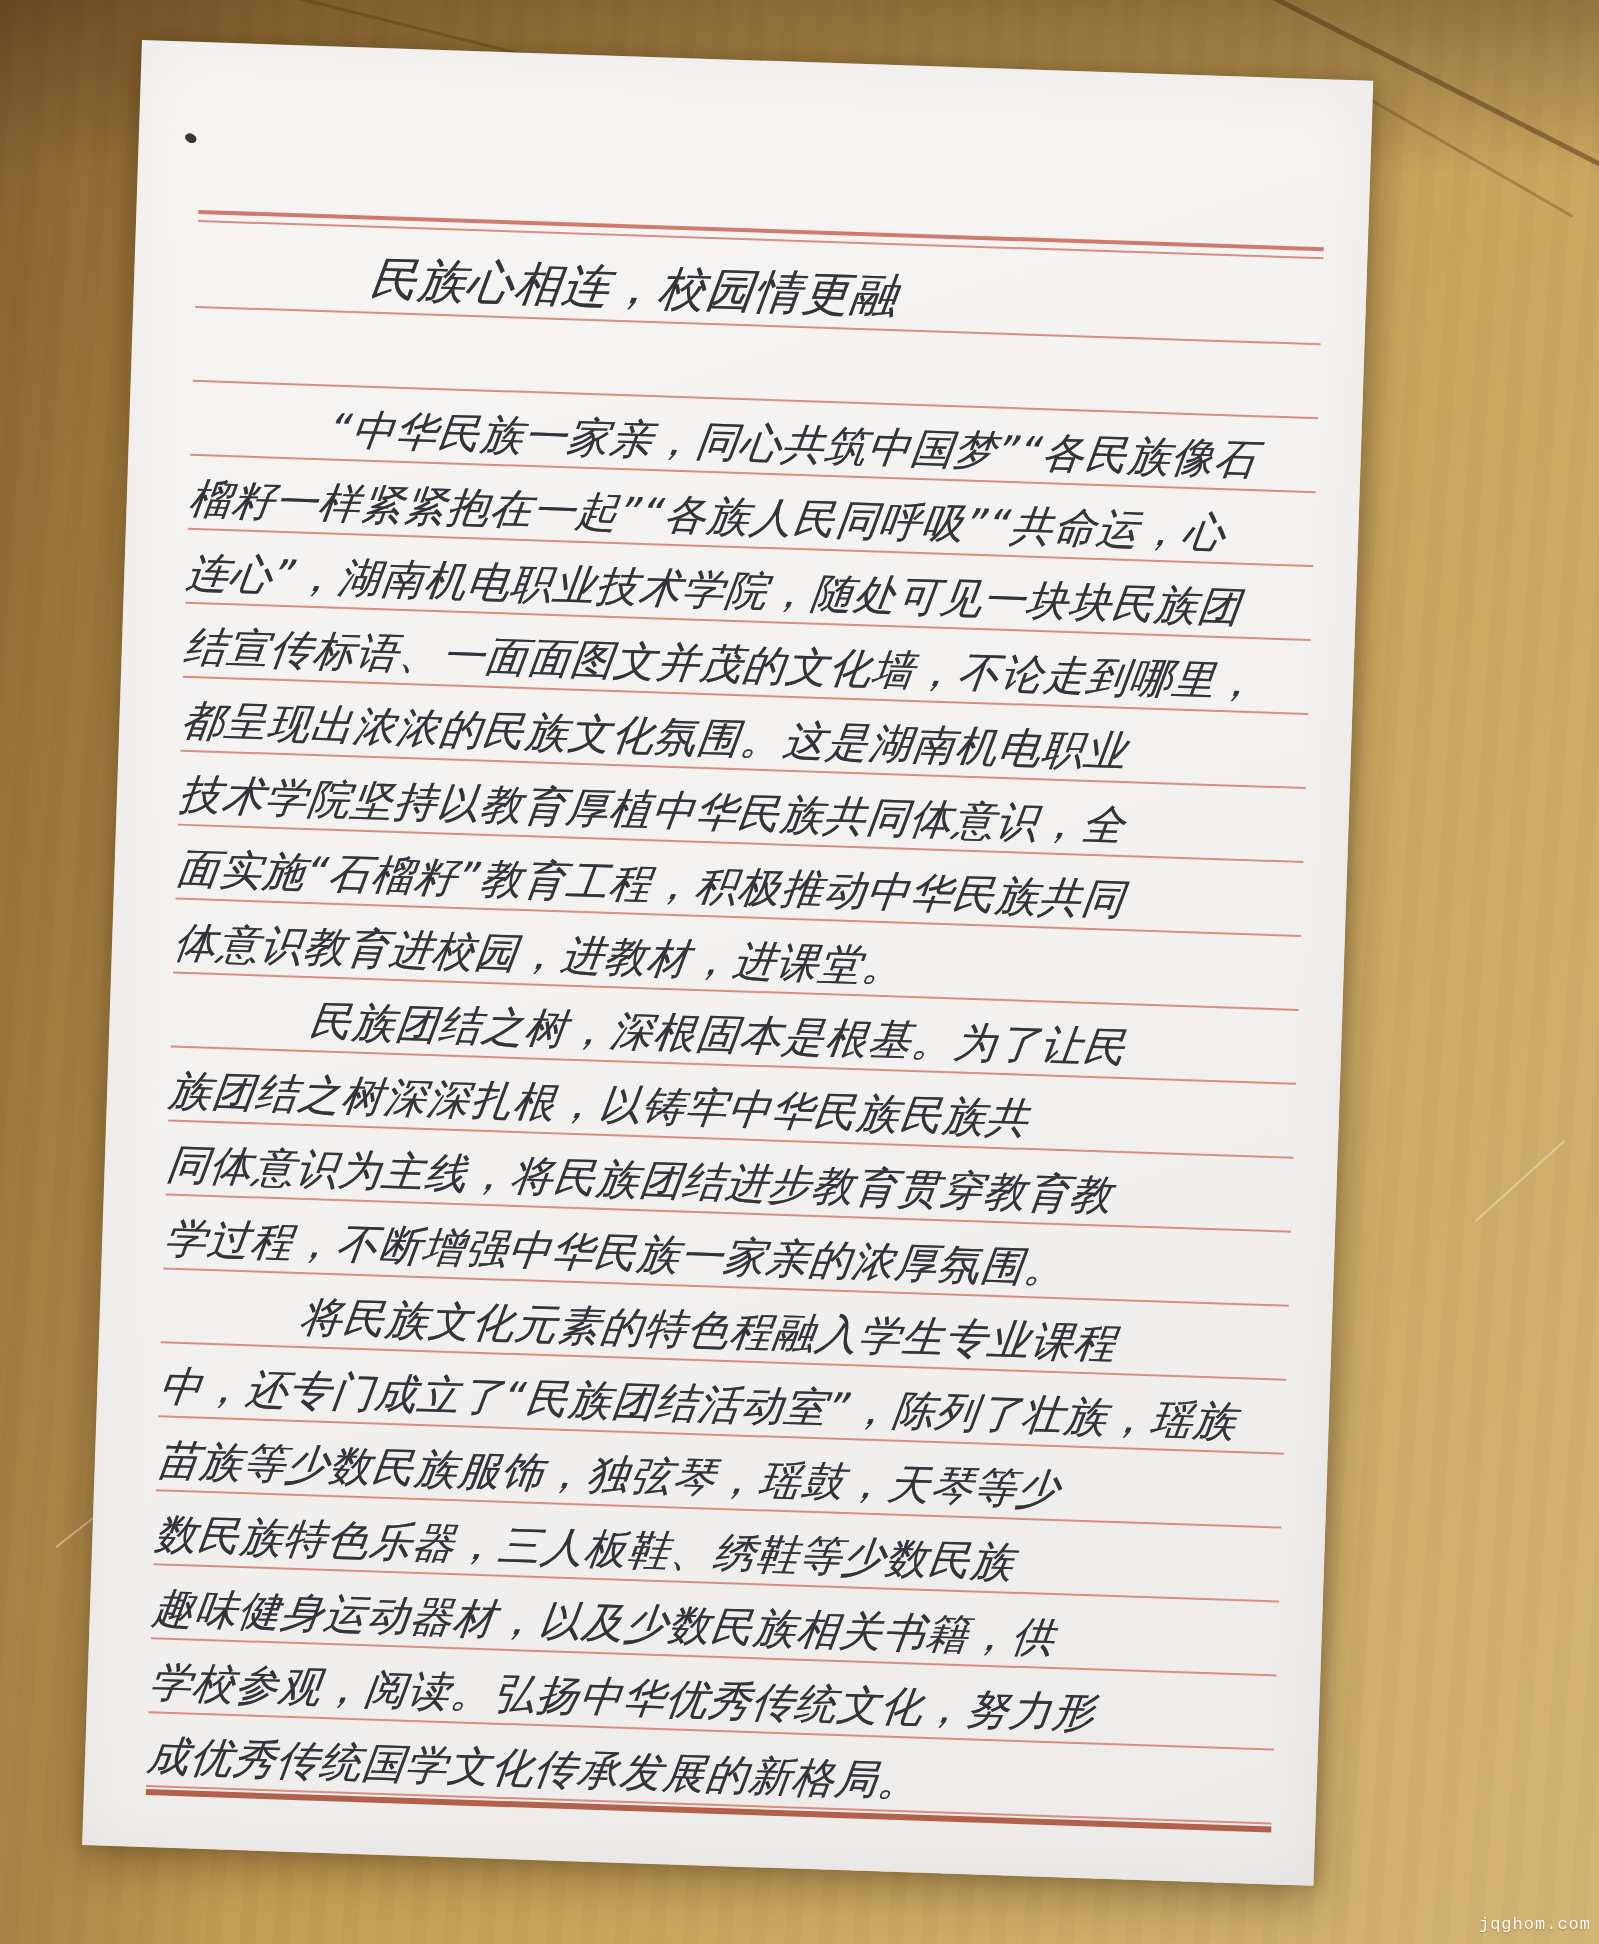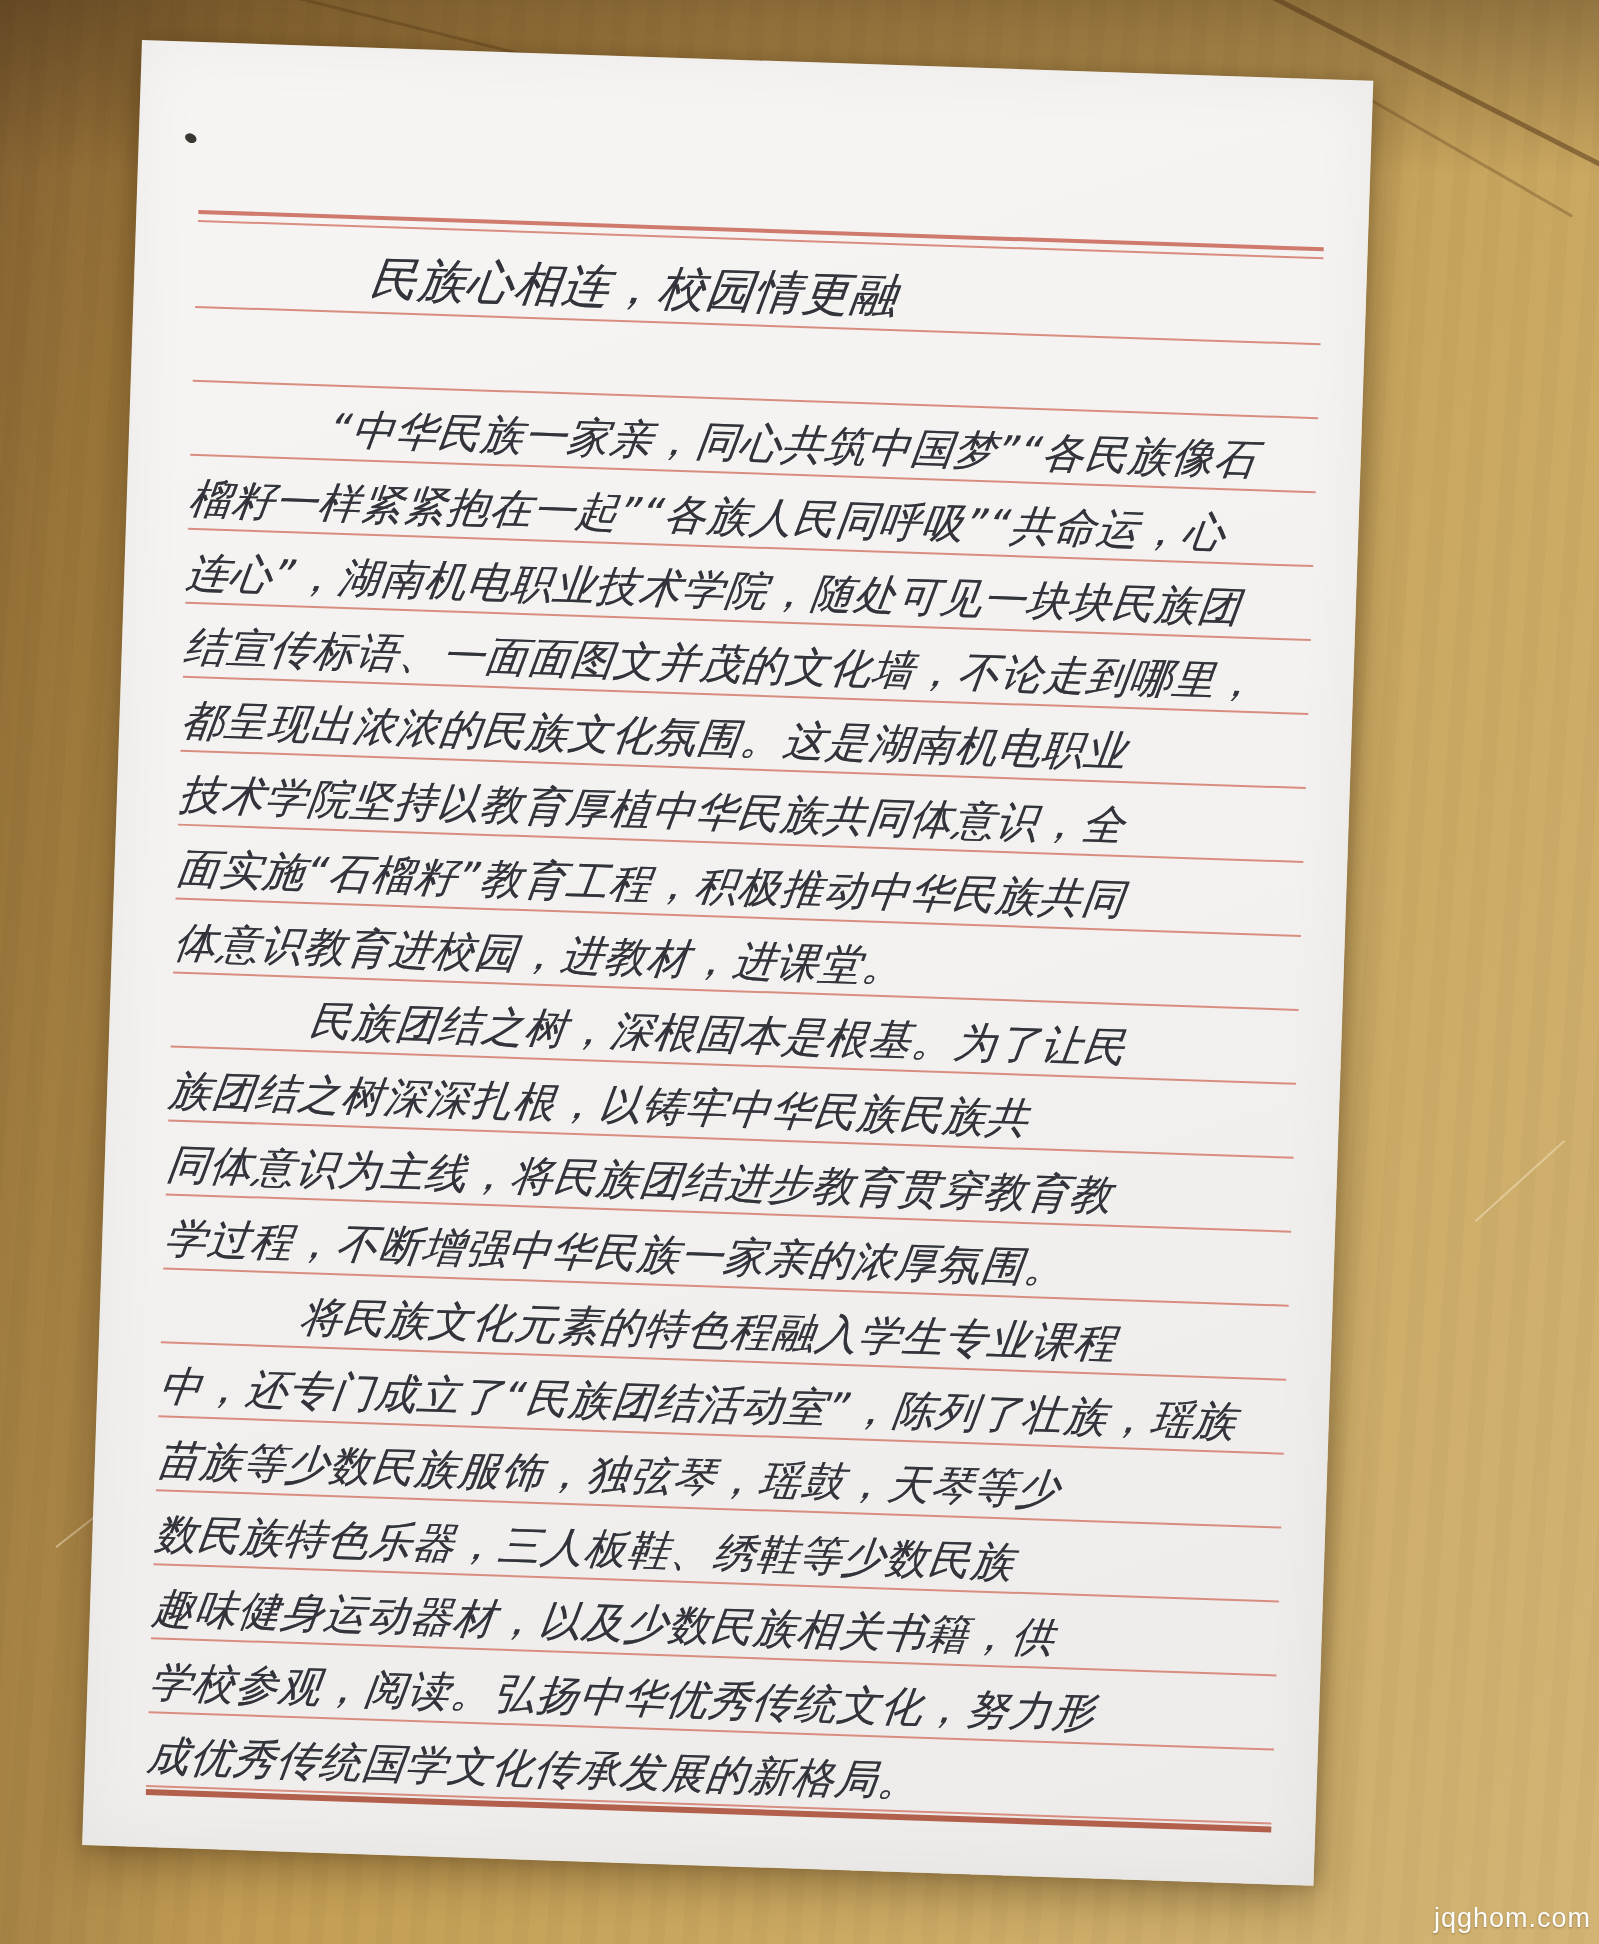--- a/index.html
+++ b/index.html
@@ -60,22 +60,22 @@
     text-shadow:0 0 .6px rgba(40,40,48,.55);
   }
   .title { font-size:47px; margin-right:250px; padding-bottom:10px; }
   .indent { margin-left:138px; }
 
   .speck { position:absolute; left:46px; top:92px; width:12px; height:9px;
            background:#3a3632; border-radius:50%; transform:rotate(25deg); }
 
   .watermark {
     position:absolute; right:8px; bottom:10px;
-    color:#fcfcfa; font-family:Liberation Sans, sans-serif;
-    font-size:27px; letter-spacing:1px; text-shadow:0 1px 2px rgba(90,65,30,.45);
+    color:#fcfcfa; font-family:Liberation Mono, monospace;
+    font-size:17px; letter-spacing:1px; text-shadow:0 1px 2px rgba(90,65,30,.45);
   }
 </style>
 </head>
 <body>
 
 <div class="photo">
 
   <div class="wood-line diag1"></div>
   <div class="wood-line diag2"></div>
   <div class="wood-line diag3"></div>

